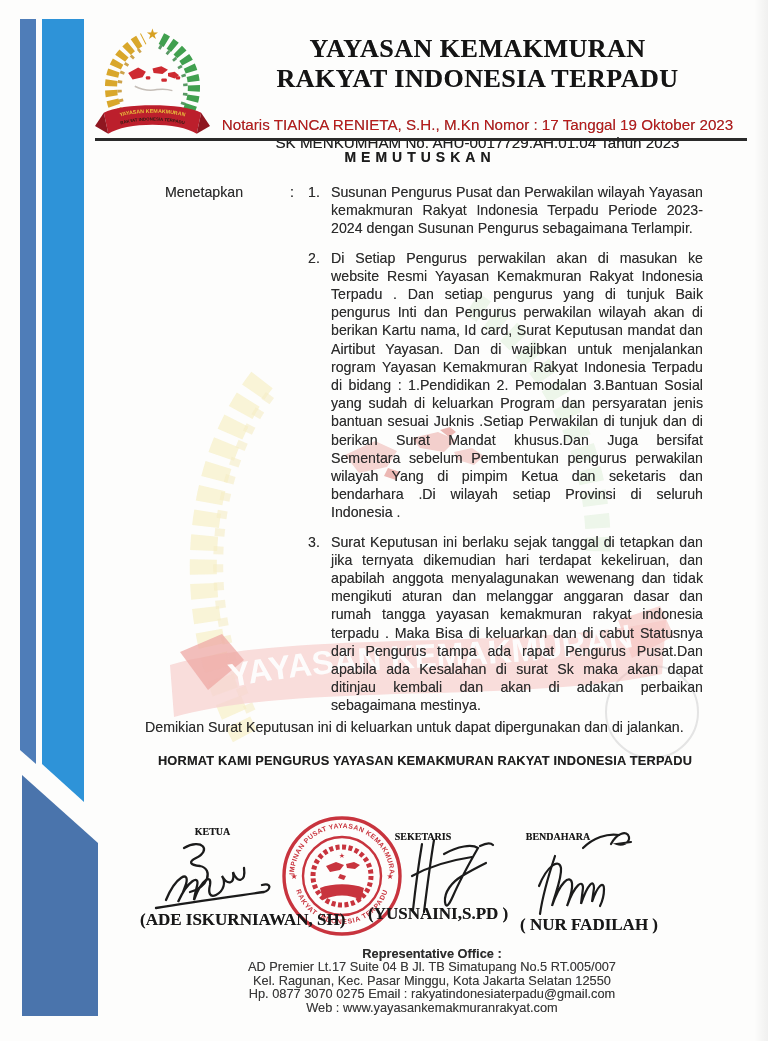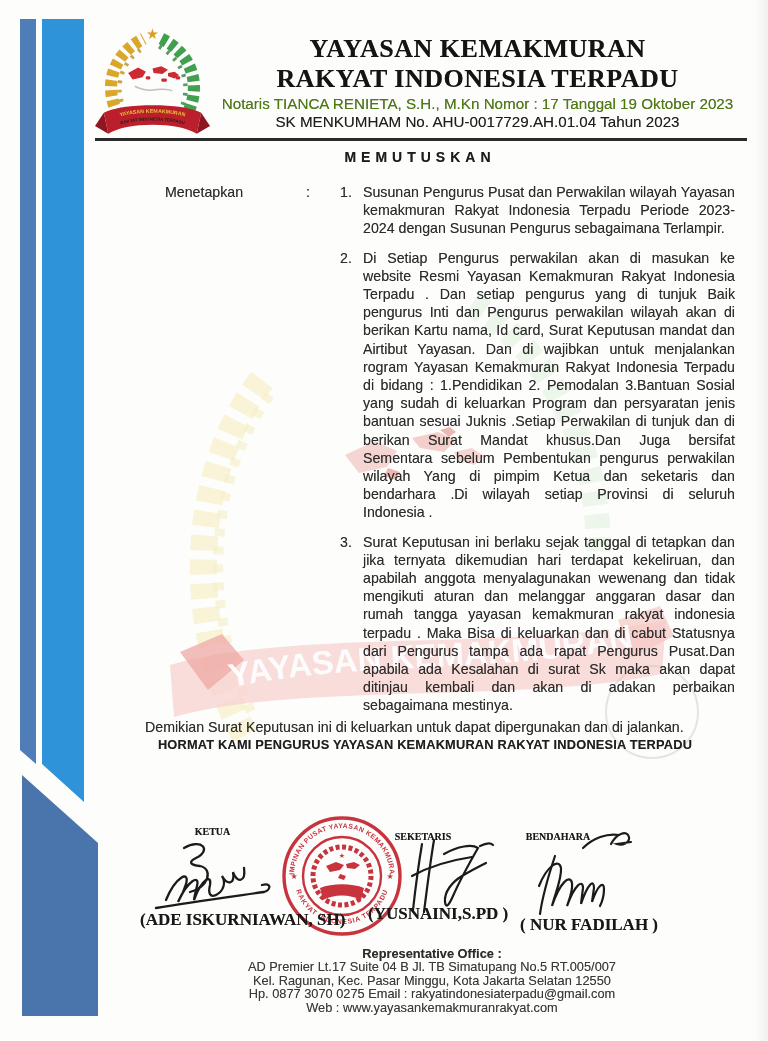--- a/index.html
+++ b/index.html
@@ -15,47 +15,47 @@
 
   
   .watermark{left:150px;top:290px;opacity:0.55;}
 
   
   .logo{left:95px;top:24px;}
   .header-text{left:205px;top:34px;width:545px;text-align:center;}
   .org1,.org2{font-family:"Liberation Serif",serif;font-weight:bold;color:#141414;
         font-size:26px;line-height:30px;letter-spacing:0.5px;
         text-shadow:0 0 0.6px rgba(20,20,20,0.55);}
-  .notary{font-size:15.2px;line-height:18px;color:#4d7c0f;margin-top:1px;
+  .notary{font-size:15.2px;line-height:18px;color:#b91c1c;margin-top:22px;
         text-shadow:0 0 0.4px rgba(30,30,30,0.5);}
   .sk{font-size:15.2px;line-height:18px;color:#1e1e1e;
         text-shadow:0 0 0.4px rgba(30,30,30,0.5);}
   .rule{left:95px;top:138px;width:652px;height:3px;background:#2a2a2a;}
 
   
   .memutuskan{left:140px;top:149px;width:560px;text-align:center;font-weight:bold;
         font-size:14px;letter-spacing:5px;color:#1c1c1c;
         text-shadow:0 0 0.4px rgba(30,30,30,0.55);}
 
   
   .doc-body{left:145px;top:183px;width:560px;font-size:14.2px;line-height:18.2px;
         color:#2c2c2c;text-shadow:0 0 0.45px rgba(44,44,44,0.5);}
-  .m-row{display:flex;align-items:flex-start;gap:16px;}
+  .m-row{display:flex;align-items:flex-start;}
   .m-label{width:145px;padding-left:20px;box-sizing:border-box;flex:none;}
   .m-colon{width:18px;flex:none;}
   .m-items{width:397px;flex:none;}
   .d-item{display:flex;align-items:flex-start;}
   .d-item + .d-item{margin-top:11px;}
   .d-num{width:23px;flex:none;}
   .d-text{width:372px;text-align:justify;}
   .closing1{margin-top:3px;}
   .closing2{margin-top:0px;}
   .place-date{margin-top:6px;text-align:center;font-weight:bold;font-size:13.6px;line-height:16px;
         color:#1f1f1f;letter-spacing:0.3px;}
-  .salutation{margin-top:1px;text-align:center;font-weight:bold;font-size:12.8px;line-height:15px;
+  .salutation{margin-top:17px;text-align:center;font-weight:bold;font-size:12.8px;line-height:15px;
         color:#1f1f1f;letter-spacing:0.2px;}
 
   
   .sig-title{font-family:"Liberation Serif",serif;font-weight:bold;font-size:10px;color:#181818;
         text-align:center;text-shadow:0 0 0.5px rgba(20,20,20,0.5);}
   .sig-name{font-family:"Liberation Serif",serif;font-weight:bold;font-size:17px;color:#181818;
         text-align:center;white-space:nowrap;text-shadow:0 0 0.5px rgba(20,20,20,0.5);}
   .t-ketua{left:150px;top:826px;width:125px;}
   .t-sek{left:360px;top:831px;width:126px;}
   .t-ben{left:495px;top:831px;width:126px;}

